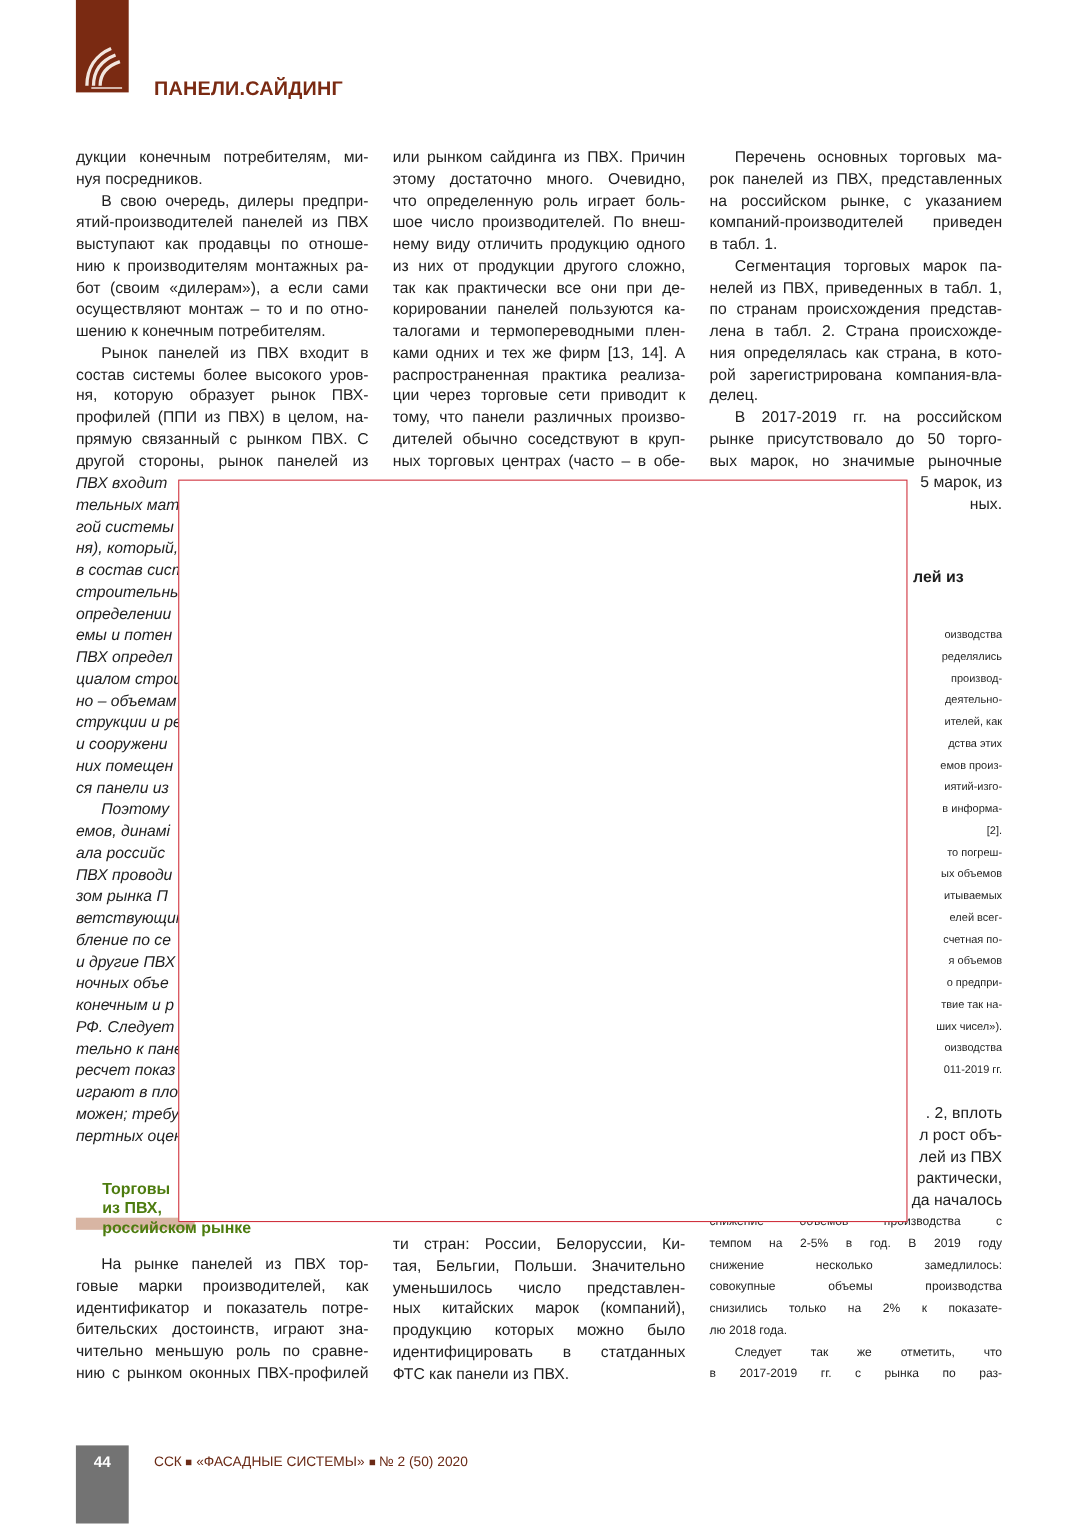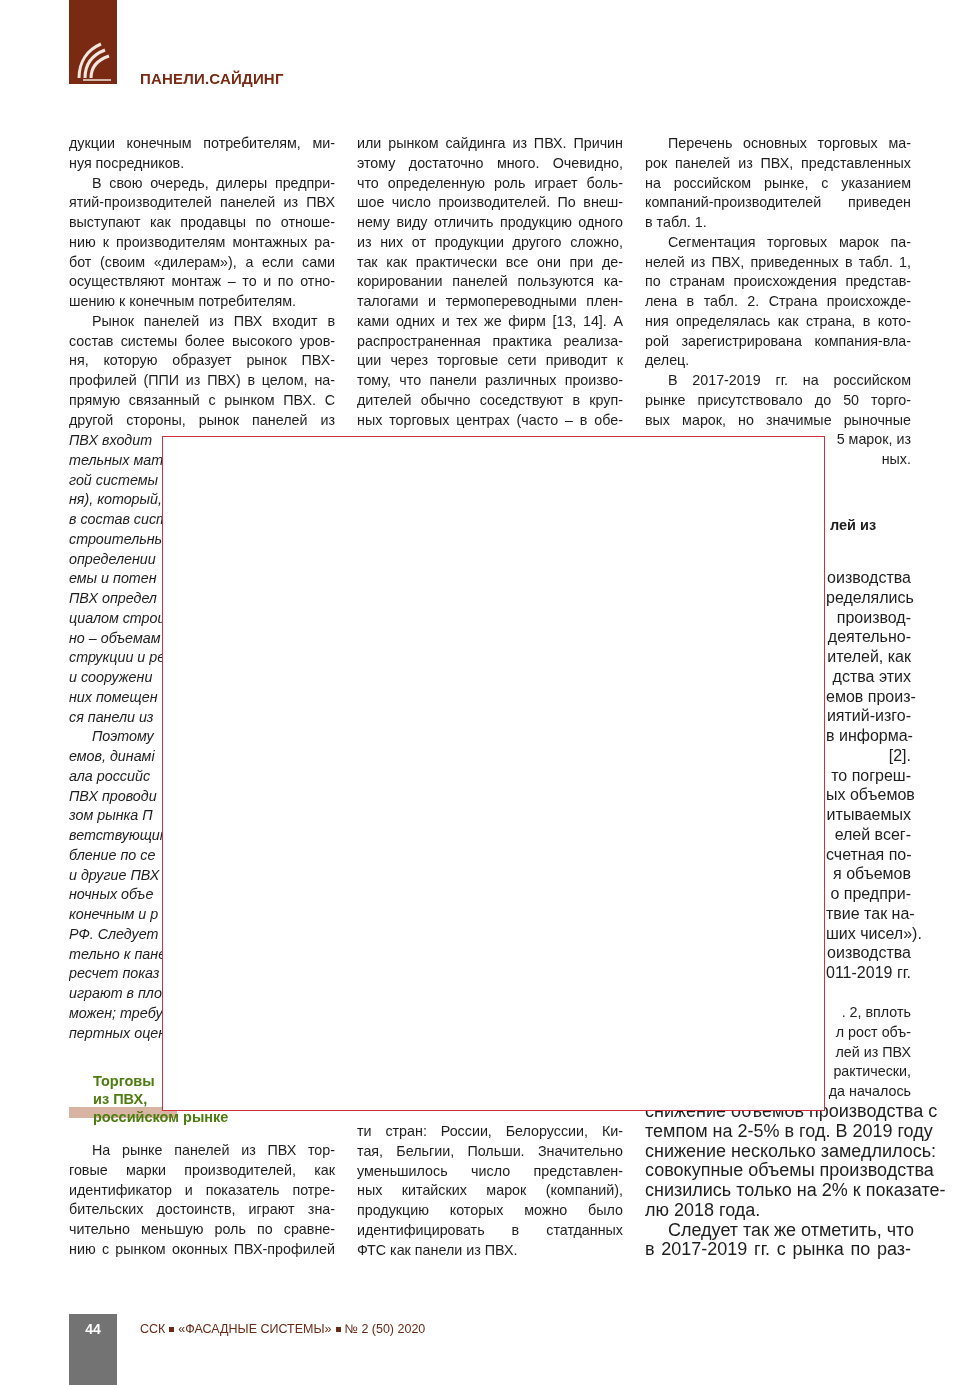--- a/index.html
+++ b/index.html
@@ -9,43 +9,43 @@
       font-family: "Liberation Sans", sans-serif;
       color: #1e1e1e;
     }
     .top-band {
       position: absolute; left: 69px; top: 0; width: 48px; height: 84px;
       background: #7a2a12;
     }
     .logo-icon { position: absolute; left: 4px; top: 38px; width: 40px; height: 44px; }
     .section-title {
       position: absolute; left: 140px; top: 70px;
-      font-size: 15px; font-weight: bold; color: #7a2a12; letter-spacing: 0.2px;
+      font-size: 18px; font-weight: bold; color: #7a2a12; letter-spacing: 0.2px;
     }
     .col {
       position: absolute; top: 134px; width: 266px;
       font-size: 14.3px; line-height: 19.75px; text-align: justify;
     }
     .col-1 { left: 69px; }
     .col-2 { left: 357px; }
     .col-3 { left: 645px; }
     .line { display: block; white-space: nowrap; text-align: justify; text-align-last: justify; }
     .line.last { text-align-last: left; }
     .ind { padding-left: 23px; }
 
     .heading-block { position: absolute; left: 69px; top: 1072px; width: 270px; }
     .heading-bar { position: absolute; left: 0; top: 35px; width: 108px; height: 11px; background: #d8b5a3; }
     .heading-text {
       position: absolute; left: 24px; top: 0; font-size: 14.5px; font-weight: bold; line-height: 18px;
       color: #4d7c0f;
     }
     .col1-after { position: absolute; left: 69px; top: 1141px; width: 266px; font-size: 14.3px; line-height: 19.75px; }
     .col2-after { position: absolute; left: 357px; top: 1122px; width: 266px; font-size: 14.3px; line-height: 19.75px; }
-    .col3-after { position: absolute; left: 645px; top: 1102px; width: 266px; font-size: 18px; line-height: 19.75px; }
-    .col3-mid { position: absolute; left: 826px; top: 568px; width: 85px; font-size: 16px; line-height: 19.75px; }
+    .col3-after { position: absolute; left: 645px; top: 1102px; width: 266px; font-size: 11px; line-height: 19.75px; }
+    .col3-mid { position: absolute; left: 826px; top: 568px; width: 85px; font-size: 10px; line-height: 19.75px; }
     .col3-mid .line { text-align: right; text-align-last: right; }
     .col3-h { position: absolute; left: 830px; top: 517px; font-size: 14.5px; font-weight: bold; }
     .col3-tail { position: absolute; left: 826px; top: 430px; width: 85px; font-size: 14.3px; line-height: 19.75px; }
     .col3-tail .line { text-align: right; text-align-last: right; }
     .col1-clip { position: absolute; left: 69px; top: 431px; width: 94px; overflow: hidden; font-size: 14.3px; line-height: 19.75px; }
     .col1-clip .line { text-align: right; text-align-last: left; font-style: italic; }
     .col3-low { position: absolute; left: 826px; top: 1003px; width: 85px; font-size: 14.3px; line-height: 19.75px; }
     .col3-low .line { text-align: right; text-align-last: right; }
 
     .redaction-box {

